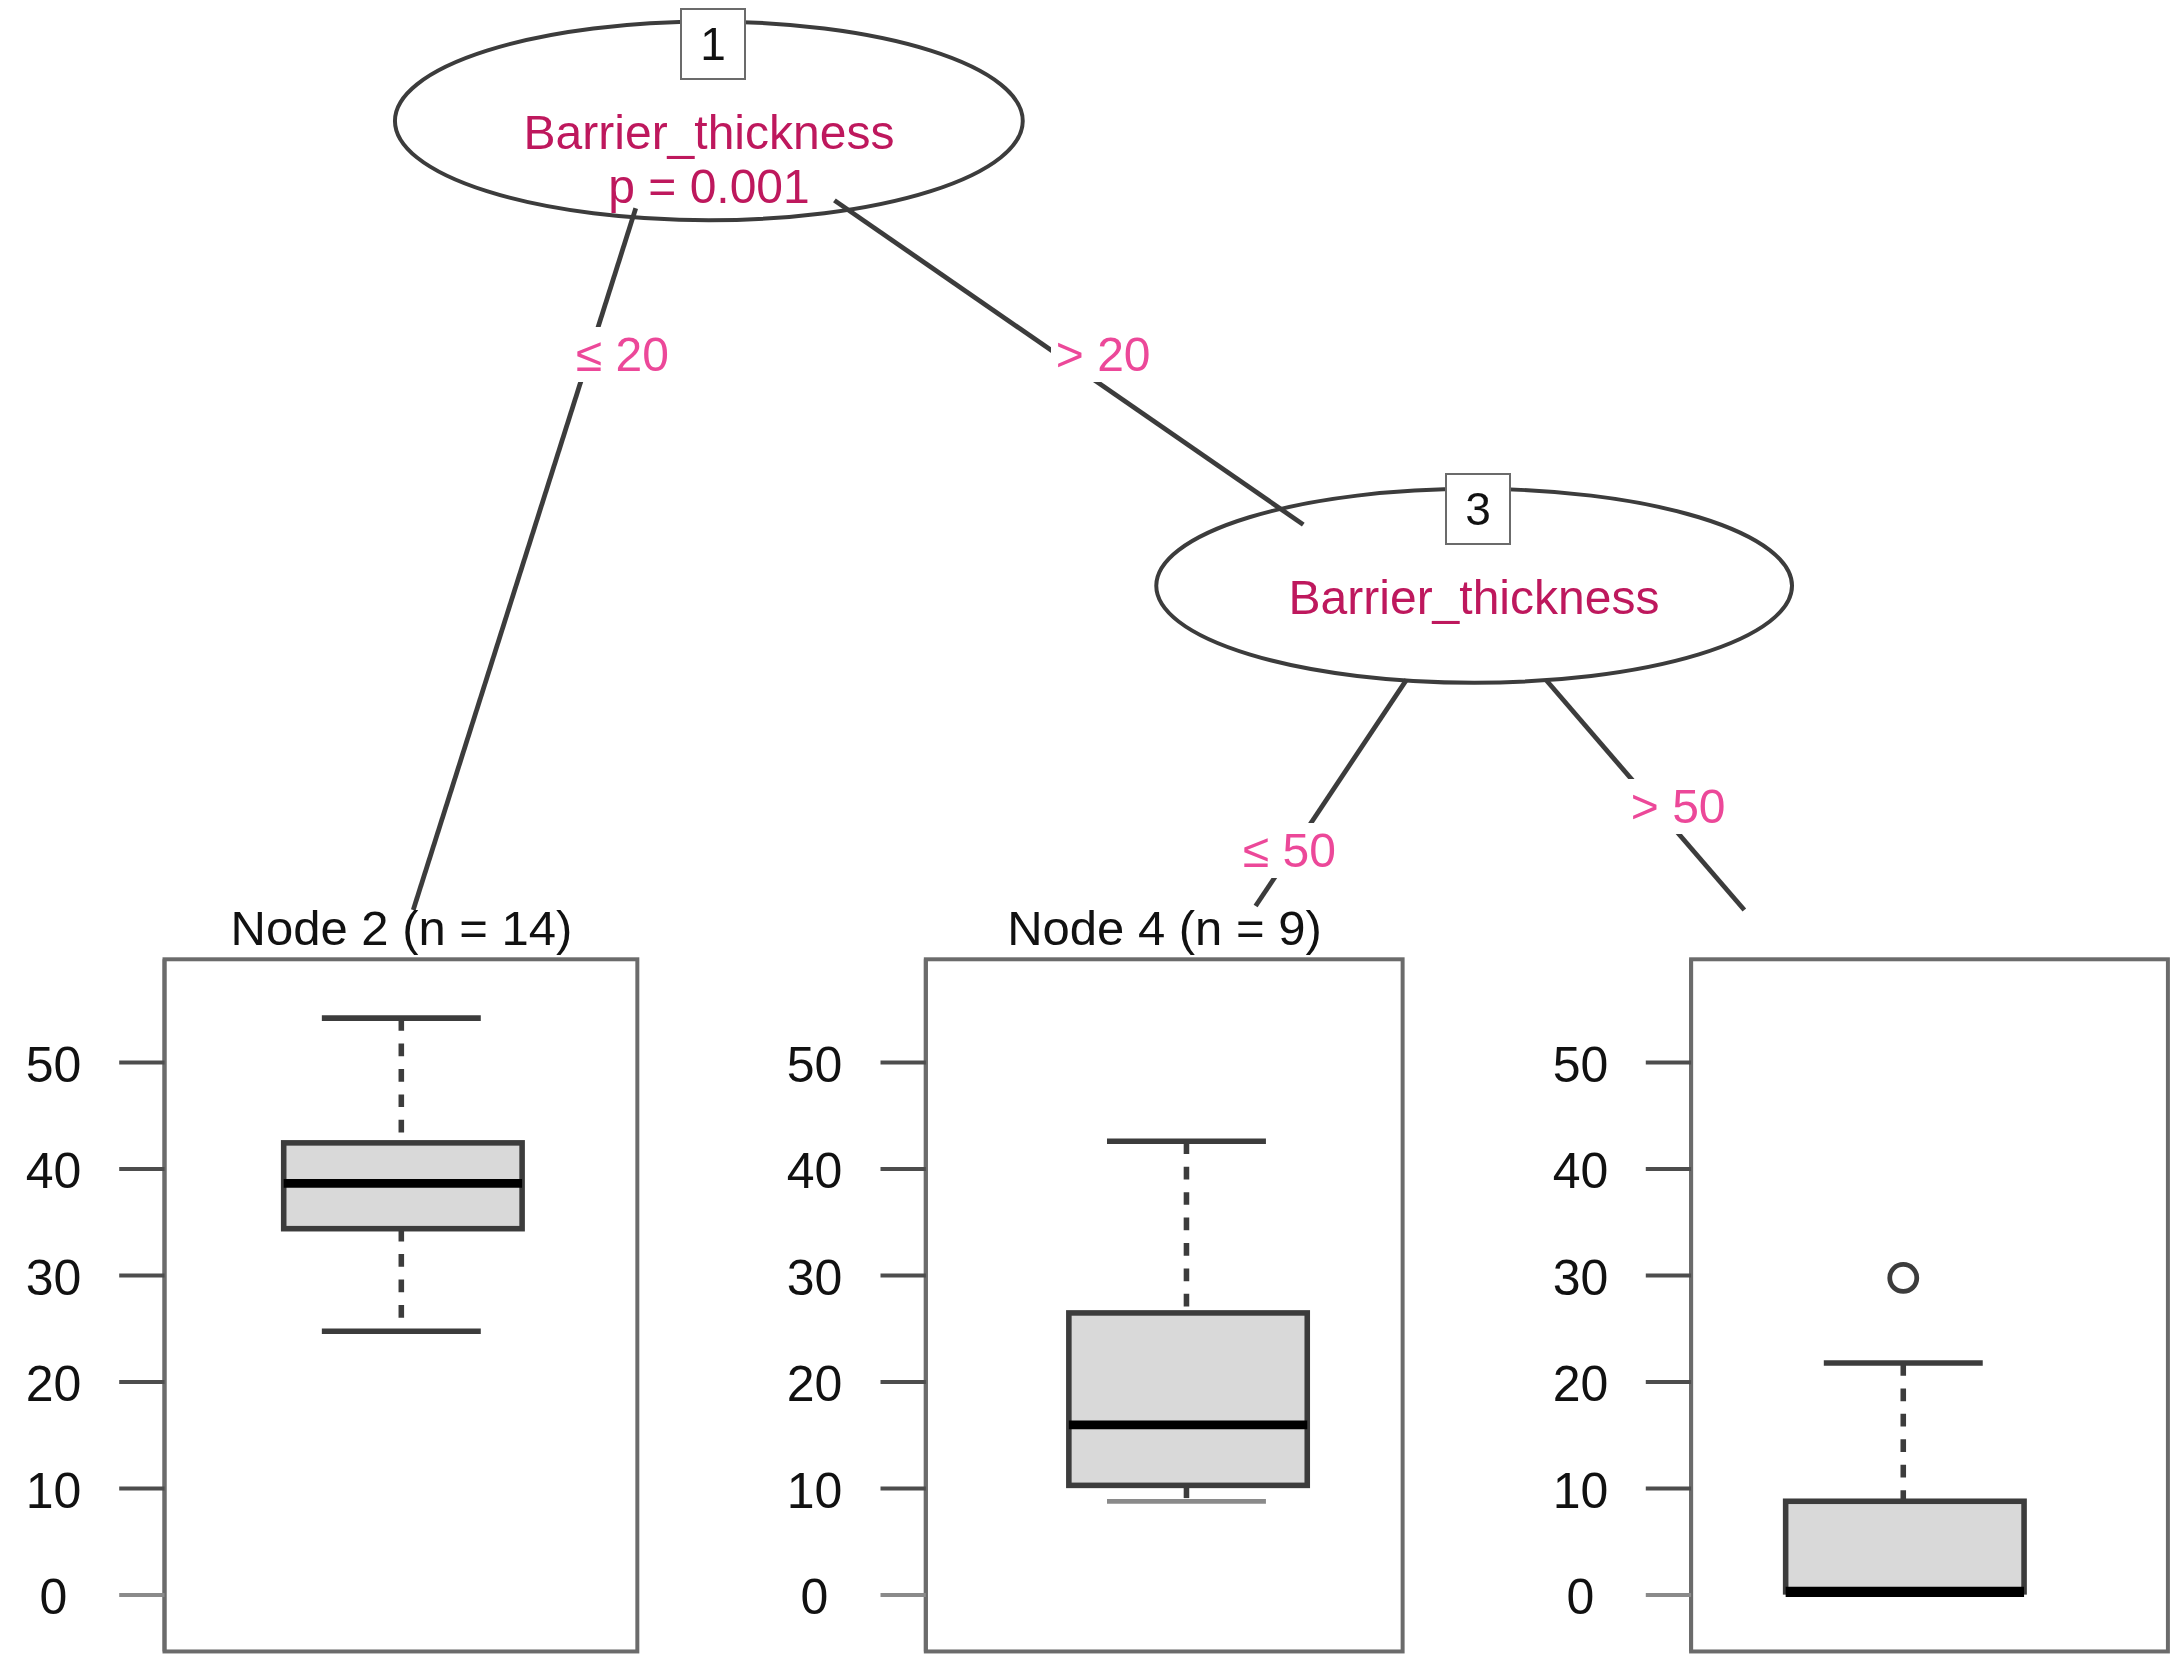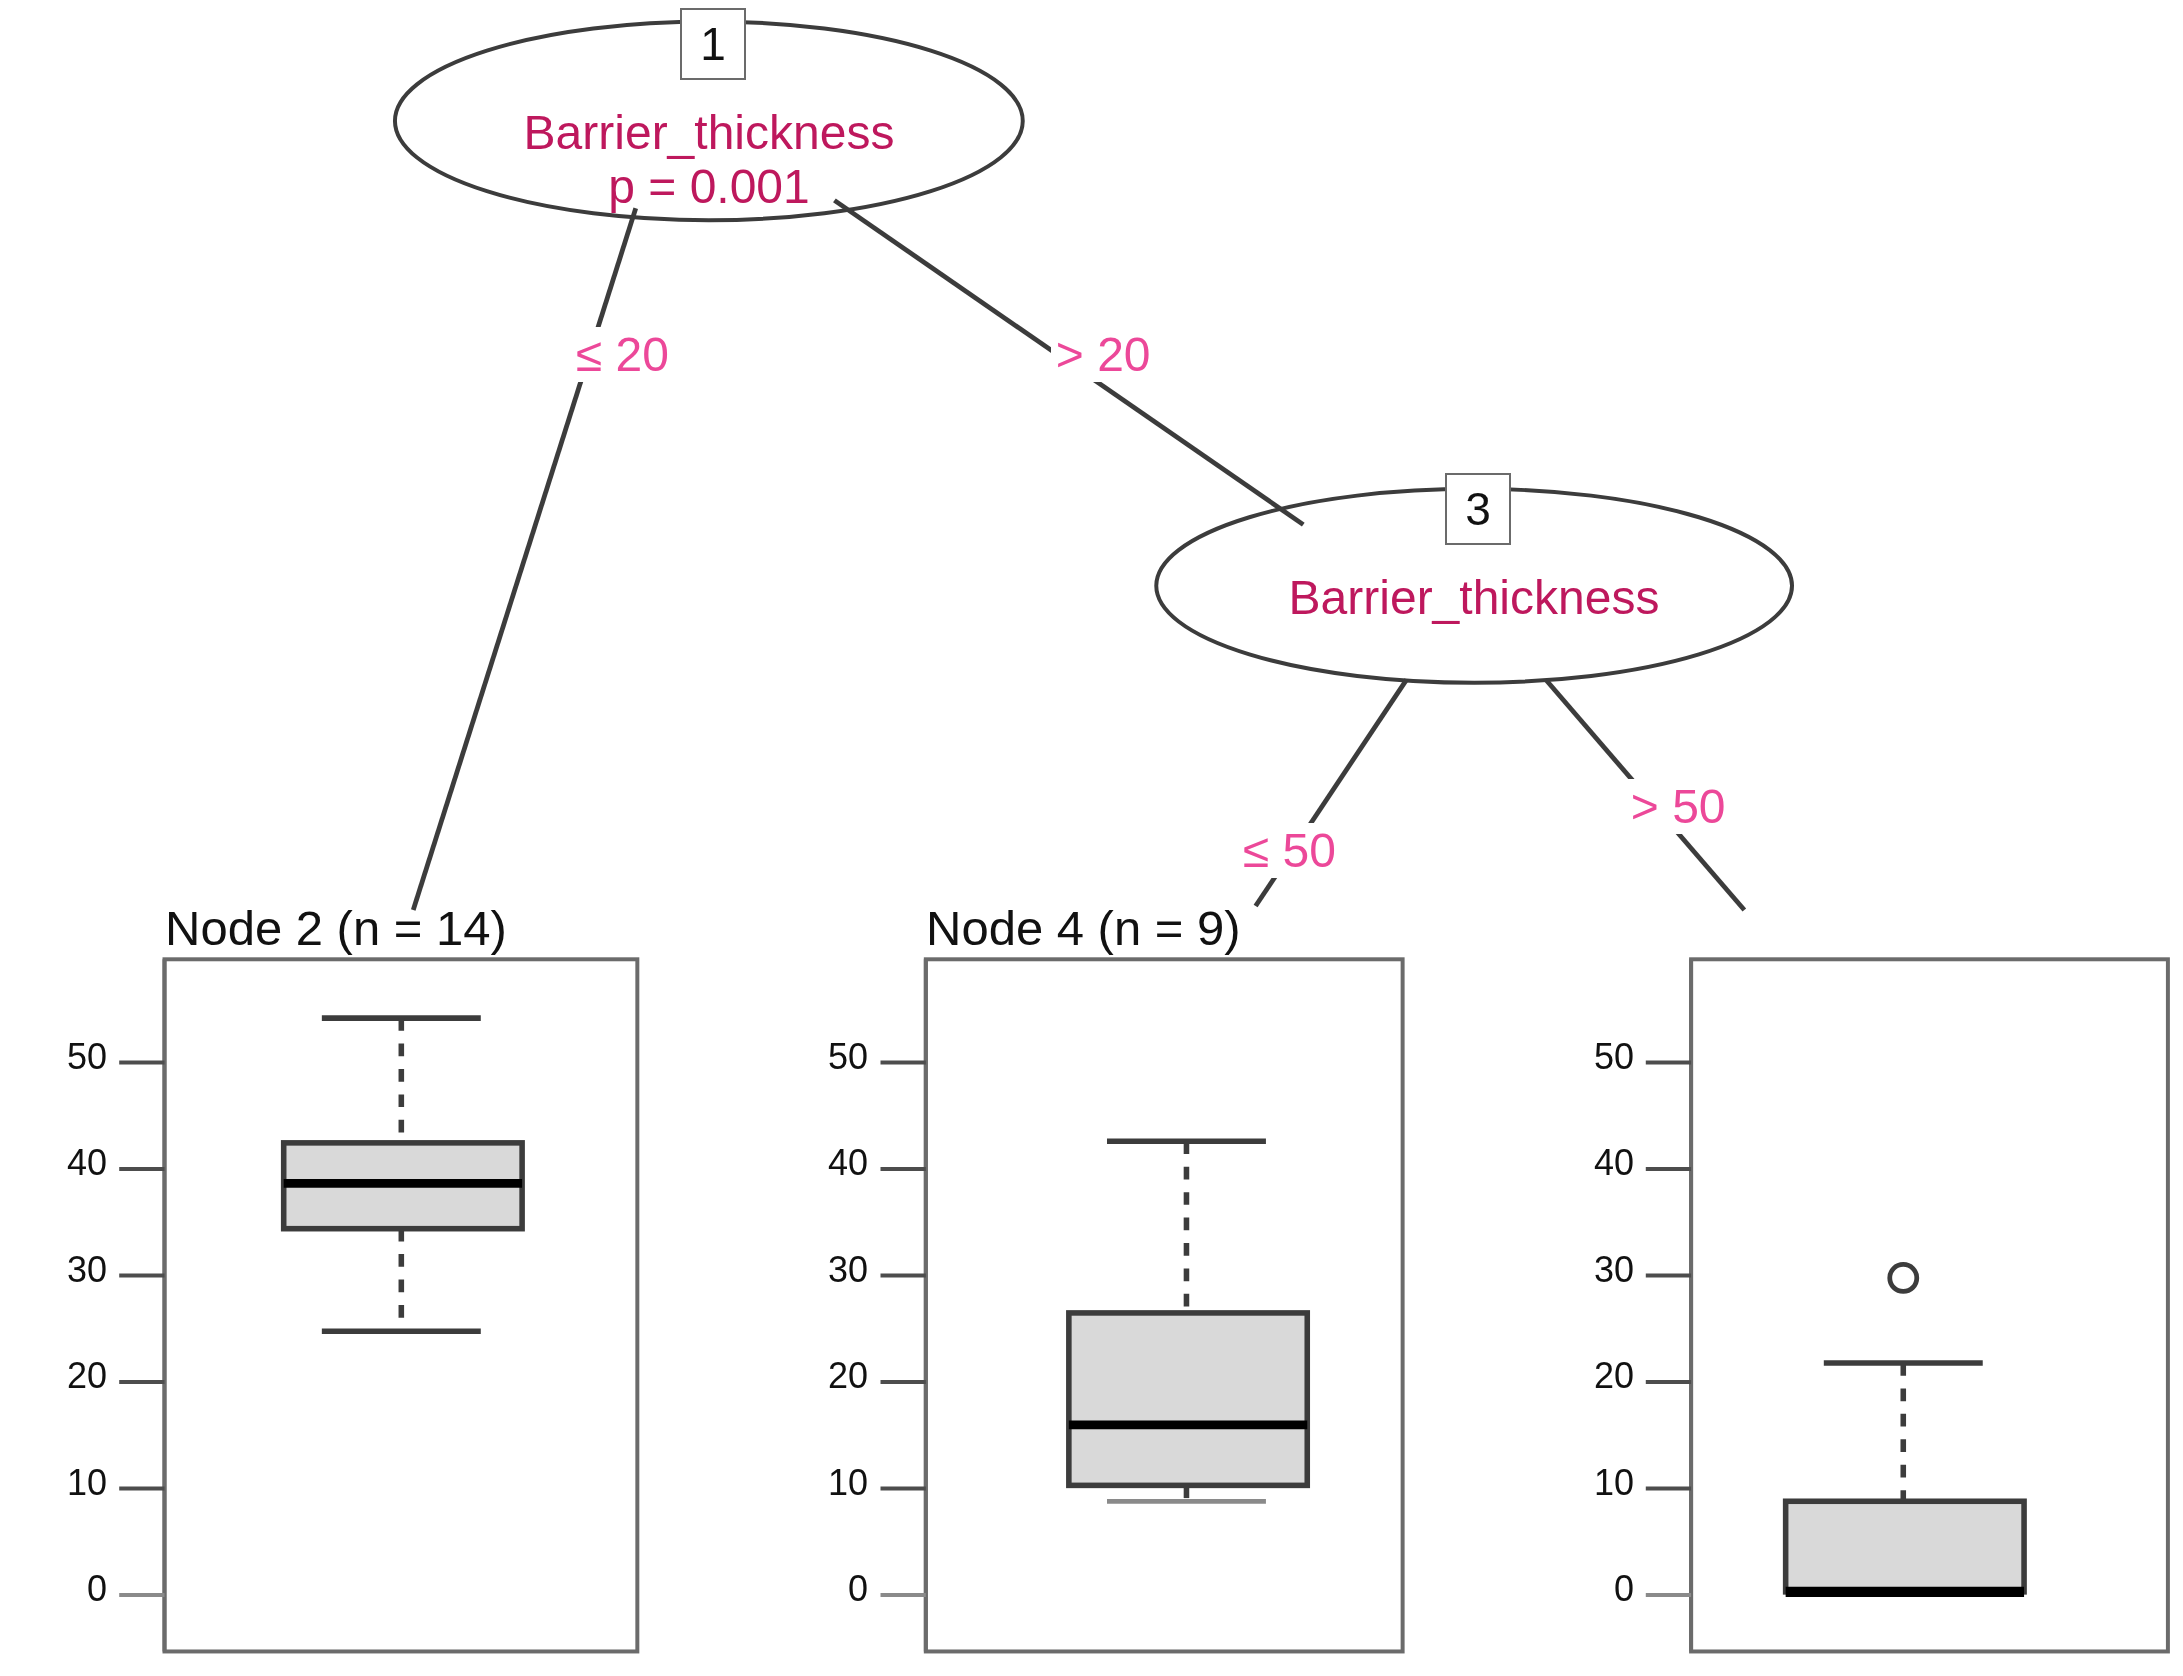--- a/index.html
+++ b/index.html
@@ -16,23 +16,24 @@
   .ellipse-text {
     position:absolute; text-align:center; z-index:4;
     font-size:48px; line-height:1.12; color:#be185d; white-space:nowrap;margin-top:36px;
   }
   .edge-label {
     position:absolute; font-size:48px; color:#ec4899; white-space:nowrap; z-index:6;
     background:#ffffff; padding:0 4.8px;
   }
   .panel-title {
     position:absolute; font-size:49px; color:#111; white-space:nowrap; z-index:6;
+    text-align:center;
   }
   .tick-label {
-    position:absolute; font-size:36px; color:#111; text-align:right; white-space:nowrap;
+    position:absolute; font-size:50px; color:#111; text-align:center; white-space:nowrap;
   }
 </style>
 </head>
 <body>
 
 <div id="root">
 
   <svg class="layer" viewBox="0 0 2747 2110">
 
     <ellipse cx="892" cy="152" rx="395" ry="125" fill="#ffffff" stroke="#3c3c3c" stroke-width="5"></ellipse>

